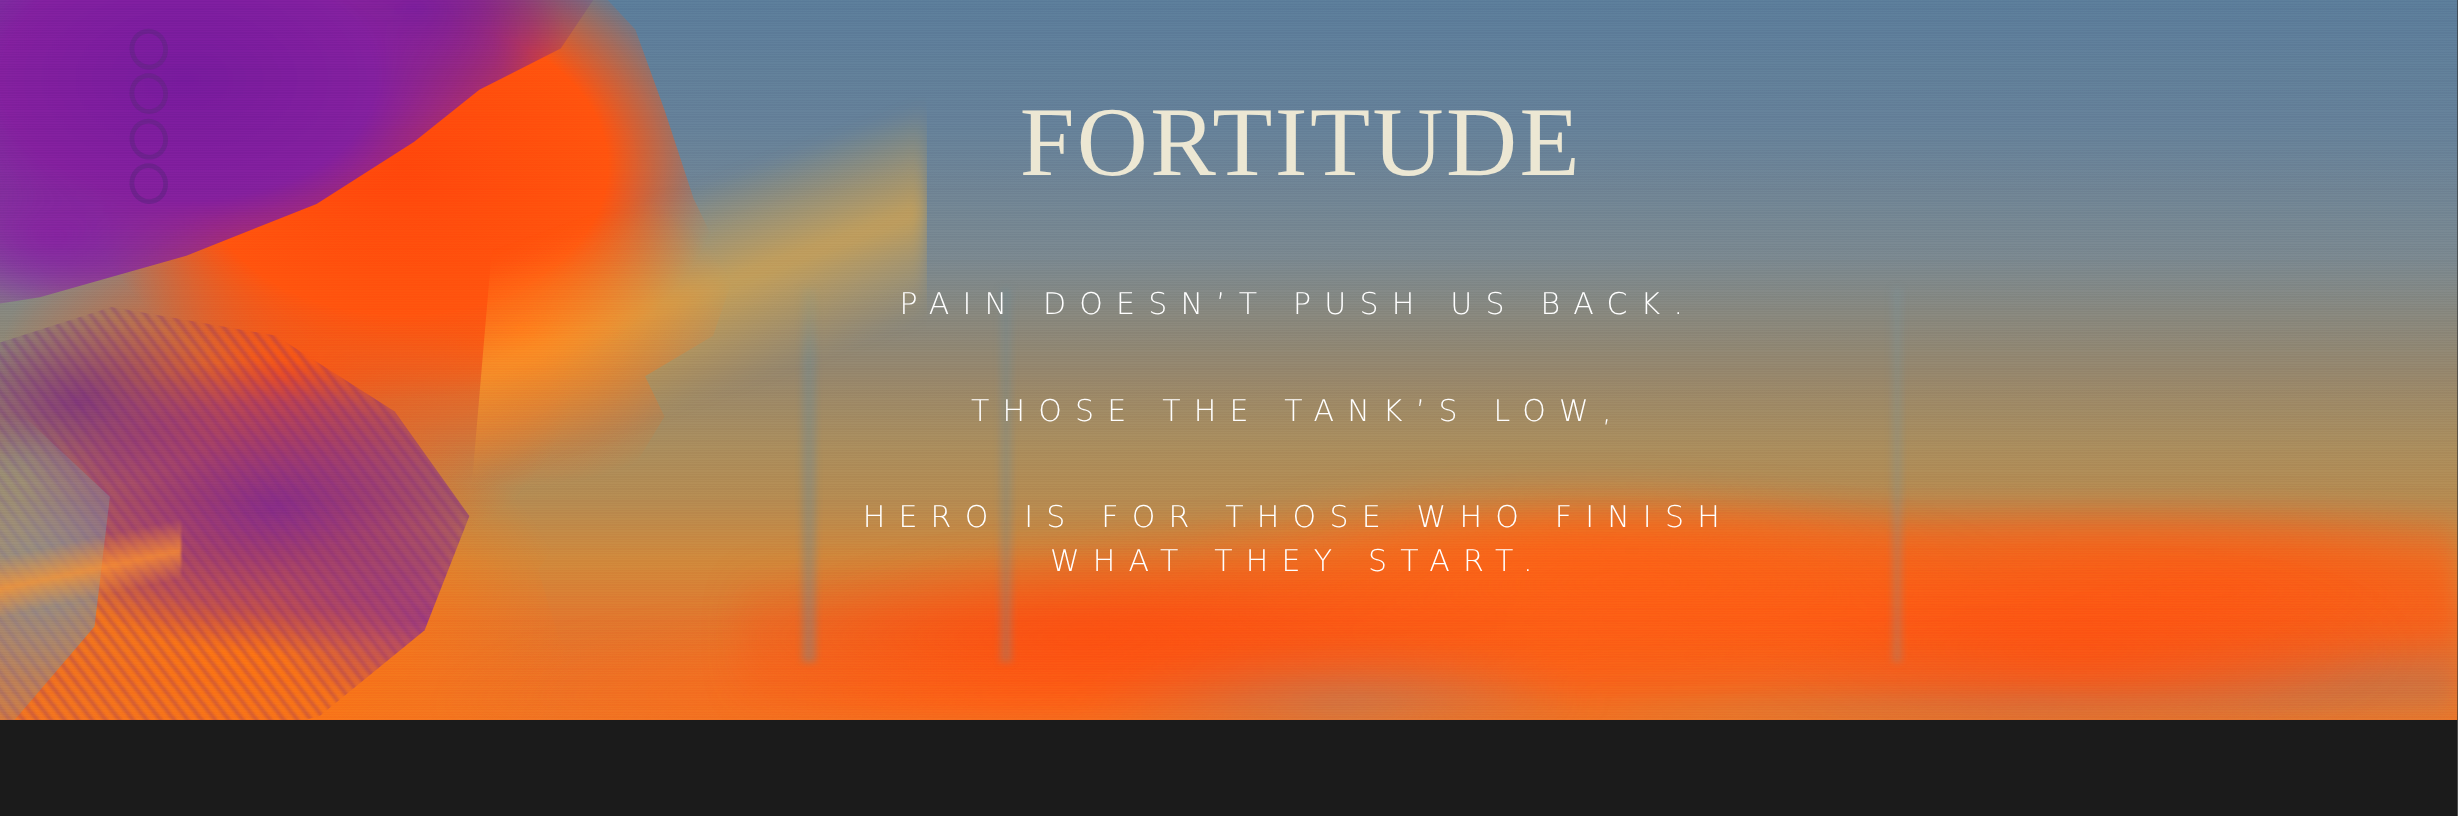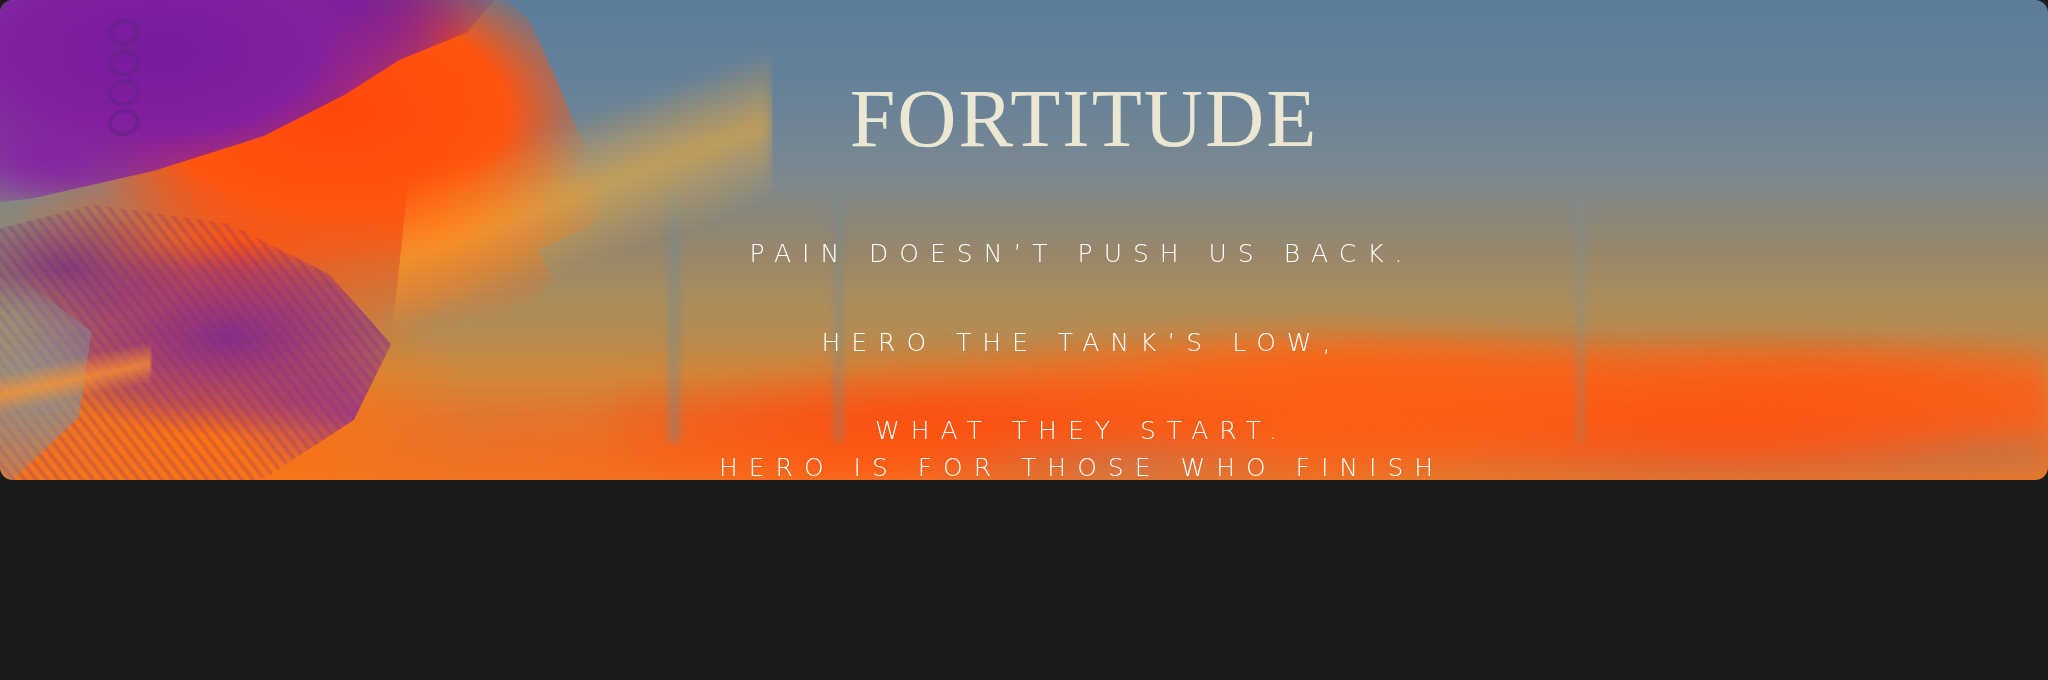--- a/index.html
+++ b/index.html
@@ -2,36 +2,35 @@
 <html><head>
 <meta charset="utf-8">
 <title>Fortitude Banner</title>
 <style>
   html,body{margin:0;padding:0;background:#1b1b1b;}
   *{box-sizing:border-box;}
 
   .banner{
     position:relative;
     width:2048px;
-    height:480px;
+    height:600px;
     overflow:hidden;
     font-family:"Liberation Sans", sans-serif;
     
     background:linear-gradient(180deg,
         #5f7f9a 0%,
         #68839a 18%,
         #7c8a92 36%,
         #96886f 52%,
         #a98f61 62%,
         #b58d54 70%,
         #d08b3f 78%,
         #e07a32 86%,
         #e8762c 93%,
         #ef7a28 100%);
-    border-radius:13px;
   }
 
   
   .layer{position:absolute;inset:0;pointer-events:none;}
 
   
   .foliage{
     bottom:0;top:48%;left:0;right:0;
     position:absolute;
     background:
@@ -219,23 +218,23 @@
 
     <div class="headline">FORTITUDE</div>
 
     <div class="stanzas">
 
       <div class="stanza">
         <div class="line">PAIN DOESN’T PUSH US BACK.</div>
       </div>
 
       <div class="stanza">
-        <div class="line">HERO THE TANK’S LOW,</div>
+        <div class="line">THOSE THE TANK’S LOW,</div>
       </div>
 
       <div class="stanza">
+        <div class="line">HERO IS FOR THOSE WHO FINISH</div>
         <div class="line">WHAT THEY START.</div>
-        <div class="line">HERO IS FOR THOSE WHO FINISH</div>
       </div>
 
     </div>
   </div>
 </div>
 
 </body></html>

